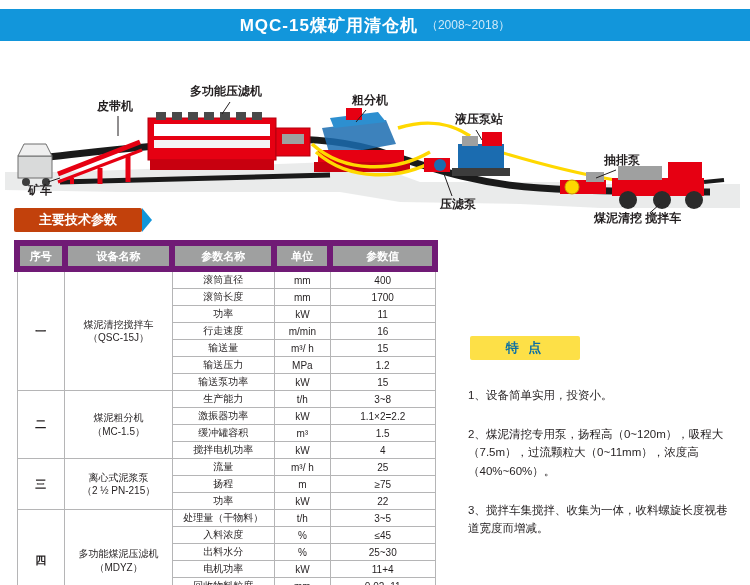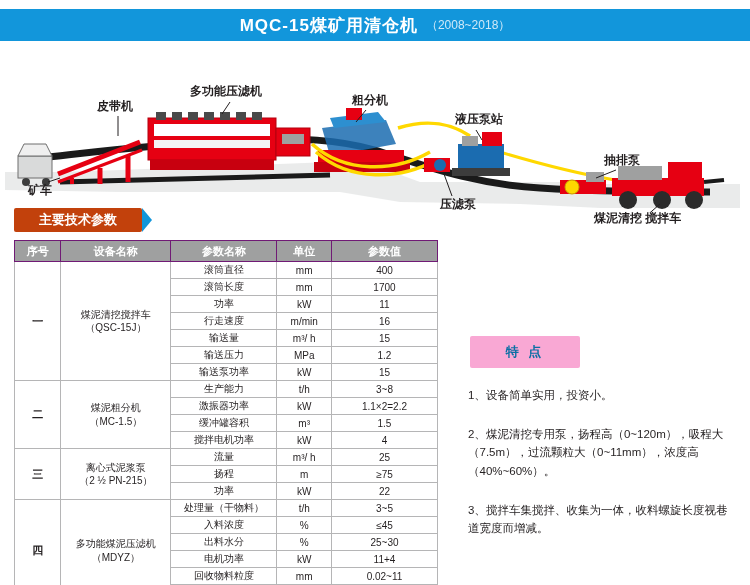--- a/index.html
+++ b/index.html
@@ -48,21 +48,21 @@
   }
   
   table.spec{
     position:absolute;left:14px;top:240px;
     width:424px;
     border-collapse:collapse;
     font-size:10px;
   }
   table.spec th{
     background:#9fa0a0;color:#fff;font-weight:bold;
-    border:1px solid #701a75;
+    border:6px solid #701a75;
     height:18px;
     font-size:11px;
   }
   table.spec td{
     border:1px solid #b5b5b6;
     text-align:center;
     height:16px;
     background:#ffffff;
     padding:0 2px;
   }
@@ -73,21 +73,21 @@
   }
   td.grp2{
     background:#ededed;
     font-size:10px;
     line-height:1.35;
   }
   td.pname{text-align:center;}
   
   .feat-tag{
     position:absolute;left:470px;top:336px;
-    width:110px;height:32px;background:#f9a8d4;
+    width:110px;height:24px;background:#fde047;
     color:#0b6fa4;font-size:13px;font-weight:bold;
     display:flex;align-items:center;justify-content:center;
     border-radius:2px;letter-spacing:3px;
   }
   .feat-list{
     position:absolute;left:468px;top:366px;width:268px;
     font-size:11.5px;line-height:1.62;color:#231f20;
   }
   .feat-list li{margin-bottom:4px;list-style:none;margin-top:20px;}
   .feat-list ol{margin:0;padding:0;}

